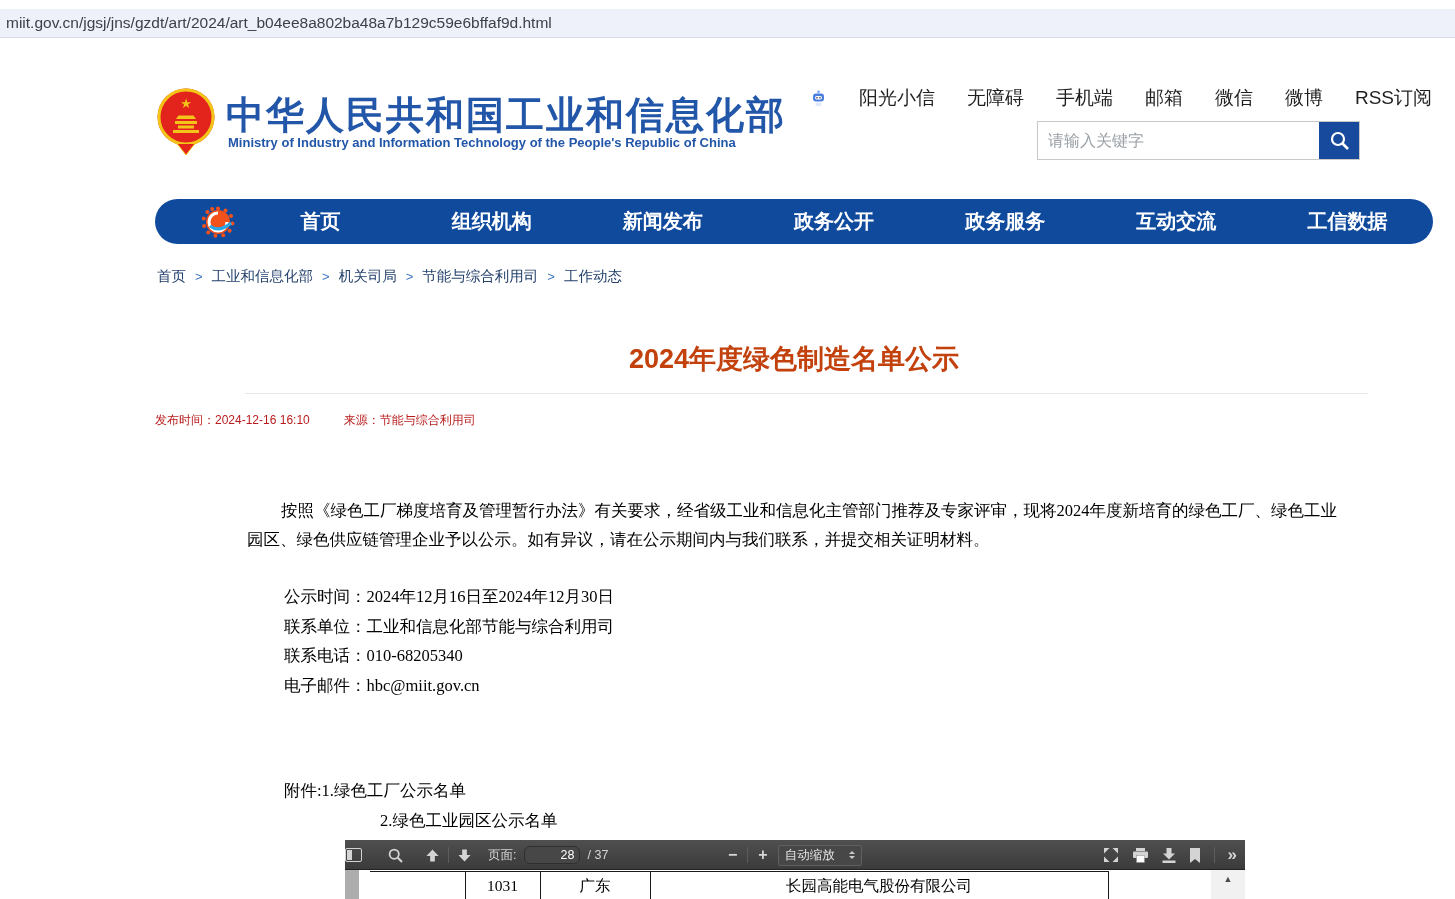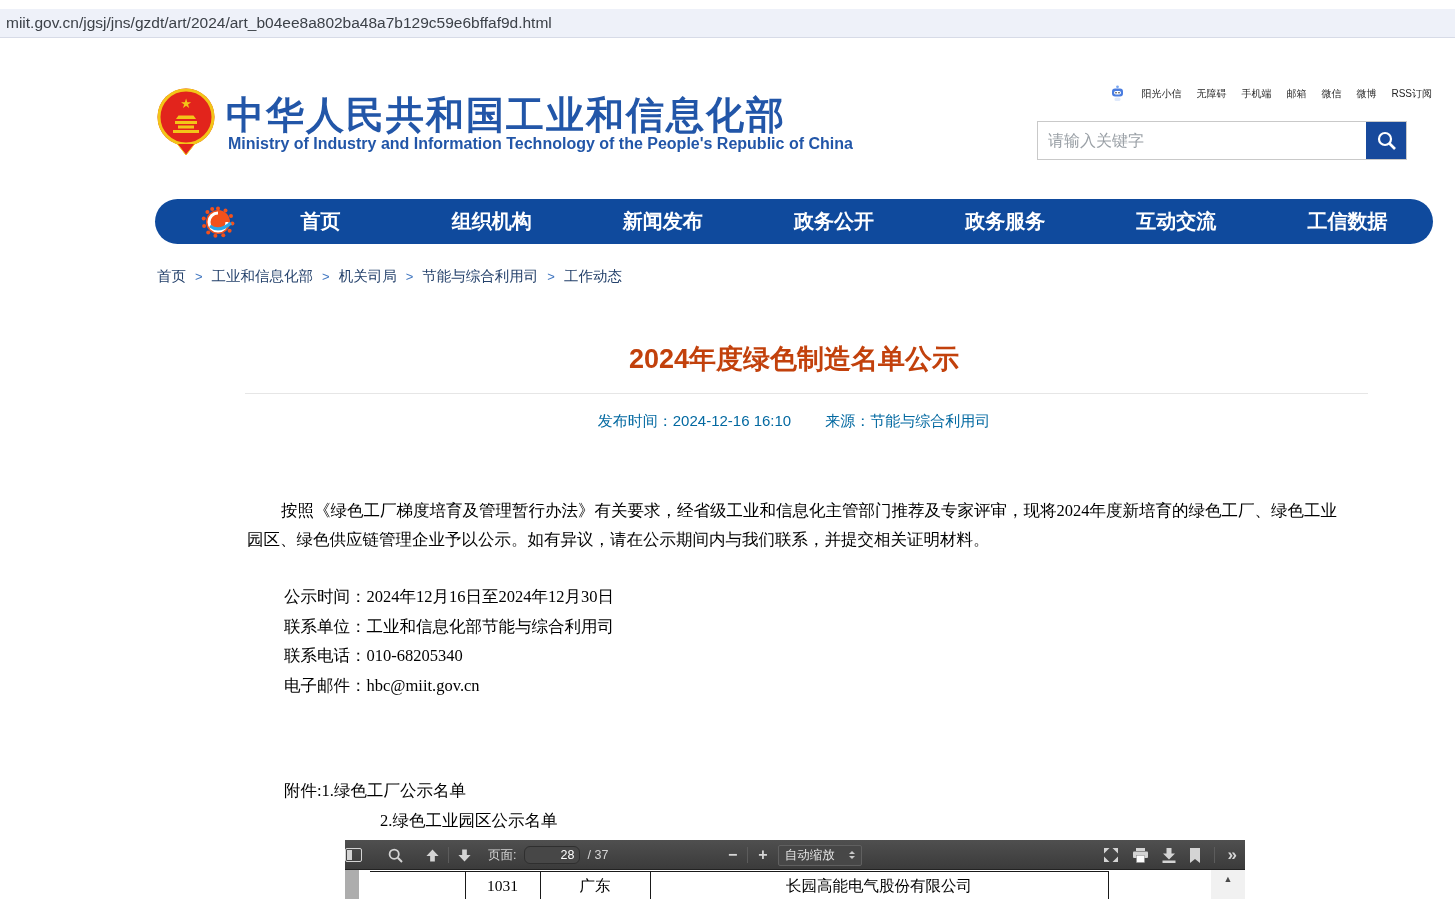--- a/index.html
+++ b/index.html
@@ -6,42 +6,42 @@
   html,body{width:1455px;height:899px}
   body{position:relative;background:#fff;font-family:"Liberation Sans",sans-serif;overflow:hidden}
   a{text-decoration:none;color:inherit;cursor:pointer}
 
   
   .urlbar{position:absolute;left:0;top:9px;width:1455px;height:29px;background:#eef1f9;border-bottom:1px solid #d7dbe7;display:flex;align-items:center;padding-left:6px;font-size:15.5px;color:#3c4148}
 
   
   .emblem{position:absolute;left:155px;top:86px}
   .site-name{position:absolute;left:226px;top:90px;font-size:38px;font-weight:bold;color:#2256a8;letter-spacing:2px;white-space:nowrap}
-  .site-name-en{position:absolute;left:228px;top:135px;font-size:16px;font-weight:bold;color:#2256a8;white-space:nowrap}
-
-  .quick{position:absolute;top:85px;right:23px;display:flex;align-items:center;gap:15px;font-size:10px;color:#1f1f1f}
-
-  .search{position:absolute;left:1037px;top:121px;width:370px;height:39px;border:1px solid #c9c9c9;display:flex;background:#7f1d1d}
+  .site-name-en{position:absolute;left:228px;top:135px;font-size:13px;font-weight:bold;color:#2256a8;white-space:nowrap}
+
+  .quick{position:absolute;top:85px;right:23px;display:flex;align-items:center;gap:32px;font-size:19px;color:#1f1f1f}
+
+  .search{position:absolute;left:1037px;top:121px;width:323px;height:39px;border:1px solid #c9c9c9;display:flex;background:#7f1d1d}
   .search input{flex:1;border:none;outline:none;padding-left:10px;font-size:16px;color:#333;font-family:"Liberation Sans",sans-serif}
   .search input::placeholder{color:#9aa0a6}
   .search-btn{width:40px;height:100%;background:#17499c;border:none;display:flex;align-items:center;justify-content:center;cursor:pointer}
 
   
   .nav{position:absolute;left:155px;top:199px;width:1278px;height:45px;background:#0f4a9d;border-radius:23px;display:flex;align-items:center}
   .nav-logo{margin-left:46px;display:flex;align-items:center}
   .nav-item{flex:1;text-align:center;color:#fff;font-size:20px;font-weight:bold;cursor:pointer;white-space:nowrap}
 
   
   .crumbs{position:absolute;left:157px;top:267px;display:flex;align-items:center;gap:9px;font-size:14.5px;color:#24416b}
   .crumb-sep{color:#4076c0;font-size:13px}
 
   
   .article-title{position:absolute;left:155px;top:341px;width:1278px;text-align:center;font-size:27px;font-weight:bold;color:#c2410c}
   .divider{position:absolute;left:245px;top:393px;width:1123px;border-top:1px solid #e6e6e6}
-  .meta{position:absolute;left:155px;top:412px;width:1278px;text-align:center;font-size:15px;color:#0369a1}
+  .meta{position:absolute;left:155px;top:412px;width:1278px;font-size:12px;color:#b91c1c}
   .meta .src-label{margin-left:34px}
 
   .body-text{position:absolute;left:247px;top:496px;width:1092px;font-family:"Liberation Serif",serif;font-size:16.5px;color:#000;line-height:29px}
   .p1{text-indent:34px}
   .info{margin-top:28px;margin-left:37px;line-height:29.5px}
   .attach{margin-top:76px;line-height:29.5px}
   .attach .a1{margin-left:37px}
   .attach .a2{margin-left:133px}
   .attach .a3{margin-left:148px}
   .attach div{cursor:pointer}

